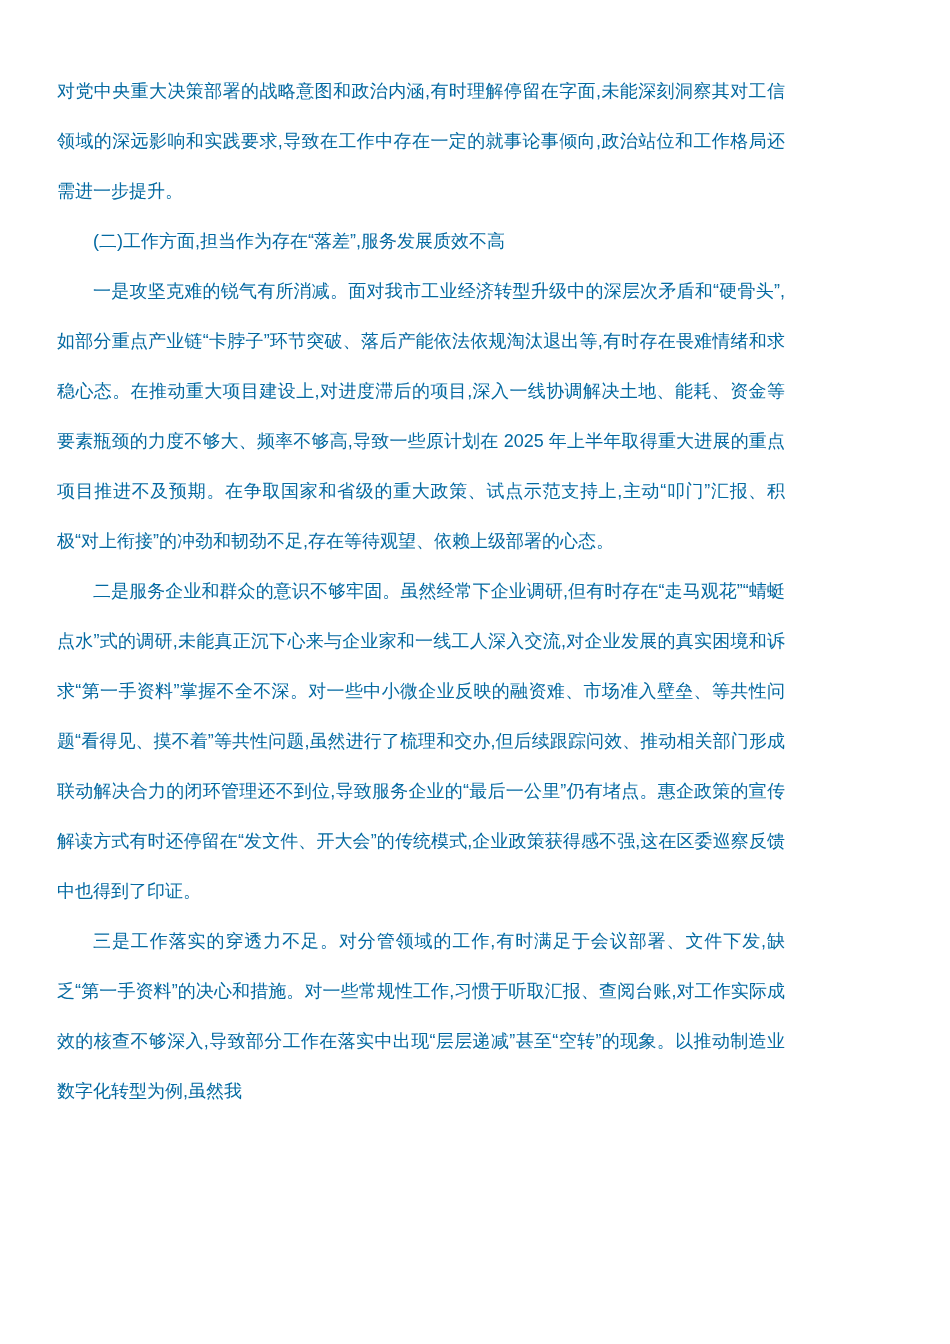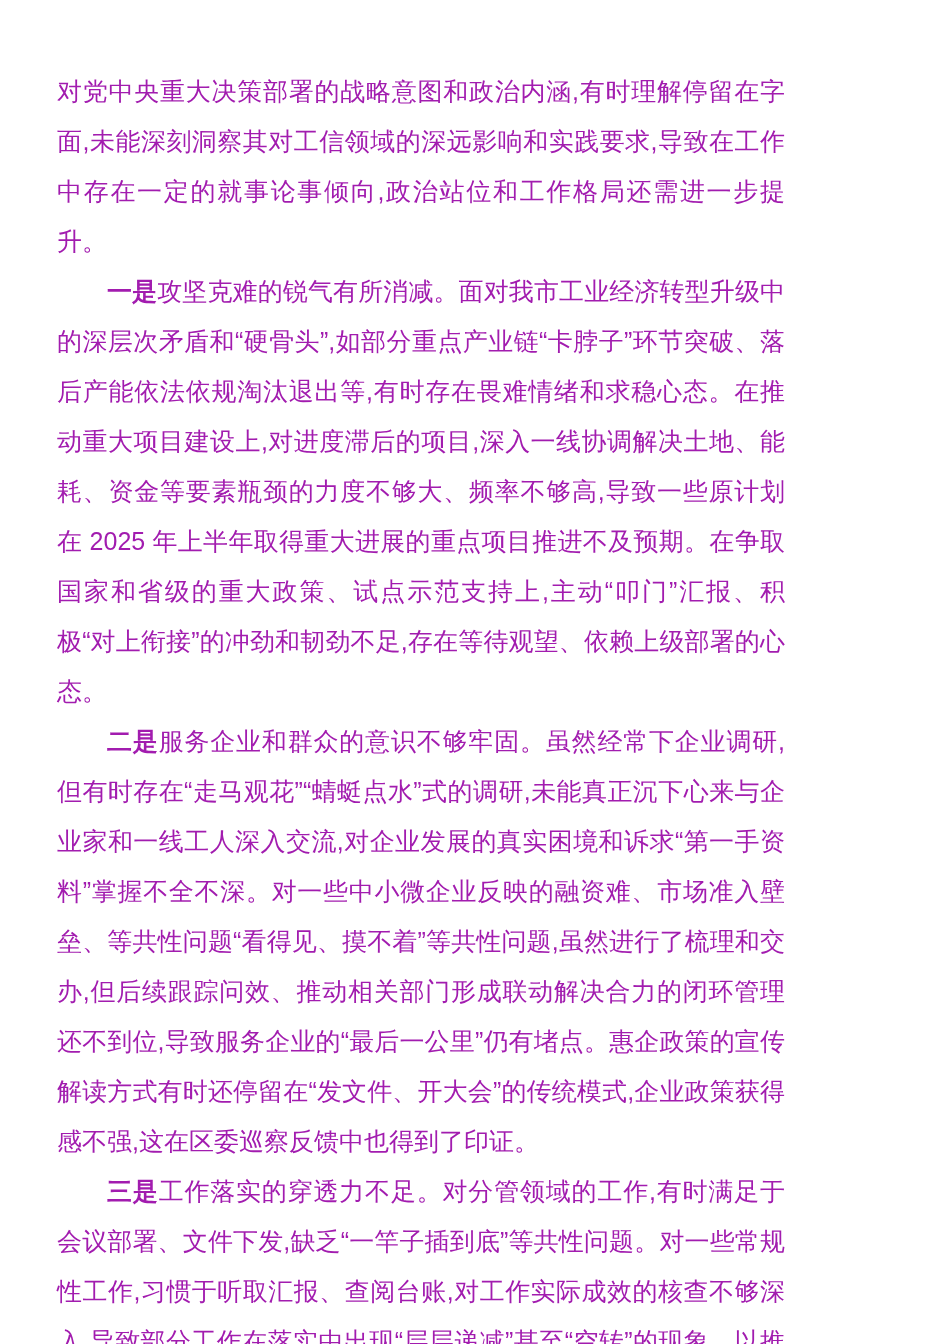--- a/index.html
+++ b/index.html
@@ -8,45 +8,46 @@
     background: #ffffff;
   }
   .page {
     position: relative;
     box-sizing: border-box;
     width: 840px;
     height: 1344px;
     background: #ffffff;
     padding: 66px 55px 0 57px;
     font-family: "Liberation Sans", "DejaVu Sans", sans-serif;
-    font-size: 25px;
+    font-size: 18px;
     line-height: 50px;
-    color: #a21caf;
+    color: #0369a1;
     overflow: hidden;
   }
   .page p {
     margin: 0;
     text-align: justify;
     text-justify: inter-character;
     word-break: break-all;
   }
   .page p.indent {
     text-indent: 2em;
   }
   .lead {
-    font-weight: bold;
+    font-weight: normal;
   }
 </style>
 </head>
 <body>
 
 <div class="page">
 
   <p><span class="lead"></span><span>对党中央重大决策部署的战略意图和政治内涵,有时理解停留在字面,未能深刻洞察其对工信领域的深远影响和实践要求,导致在工作中存在一定的就事论事倾向,政治站位和工作格局还需进一步提升。</span></p>
 
+  <p class="indent"><span class="lead"></span><span>(二)工作方面,担当作为存在“落差”,服务发展质效不高</span></p>
 
   <p class="indent"><span class="lead">一是</span><span>攻坚克难的锐气有所消减。面对我市工业经济转型升级中的深层次矛盾和“硬骨头”,如部分重点产业链“卡脖子”环节突破、落后产能依法依规淘汰退出等,有时存在畏难情绪和求稳心态。在推动重大项目建设上,对进度滞后的项目,深入一线协调解决土地、能耗、资金等要素瓶颈的力度不够大、频率不够高,导致一些原计划在 2025 年上半年取得重大进展的重点项目推进不及预期。在争取国家和省级的重大政策、试点示范支持上,主动“叩门”汇报、积极“对上衔接”的冲劲和韧劲不足,存在等待观望、依赖上级部署的心态。</span></p>
 
   <p class="indent"><span class="lead">二是</span><span>服务企业和群众的意识不够牢固。虽然经常下企业调研,但有时存在“走马观花”“蜻蜓点水”式的调研,未能真正沉下心来与企业家和一线工人深入交流,对企业发展的真实困境和诉求“第一手资料”掌握不全不深。对一些中小微企业反映的融资难、市场准入壁垒、等共性问题“看得见、摸不着”等共性问题,虽然进行了梳理和交办,但后续跟踪问效、推动相关部门形成联动解决合力的闭环管理还不到位,导致服务企业的“最后一公里”仍有堵点。惠企政策的宣传解读方式有时还停留在“发文件、开大会”的传统模式,企业政策获得感不强,这在区委巡察反馈中也得到了印证。</span></p>
 
-  <p class="indent"><span class="lead">三是</span><span>工作落实的穿透力不足。对分管领域的工作,有时满足于会议部署、文件下发,缺乏“一竿子插到底”等共性问题。对一些常规性工作,习惯于听取汇报、查阅台账,对工作实际成效的核查不够深入,导致部分工作在落实中出现“层层递减”甚至“空转”的现象。以推动制造业数字化转型为例,虽然我</span></p>
+  <p class="indent"><span class="lead">三是</span><span>工作落实的穿透力不足。对分管领域的工作,有时满足于会议部署、文件下发,缺乏“第一手资料”的决心和措施。对一些常规性工作,习惯于听取汇报、查阅台账,对工作实际成效的核查不够深入,导致部分工作在落实中出现“层层递减”甚至“空转”的现象。以推动制造业数字化转型为例,虽然我</span></p>
 
 </div>
 
 </body></html>

